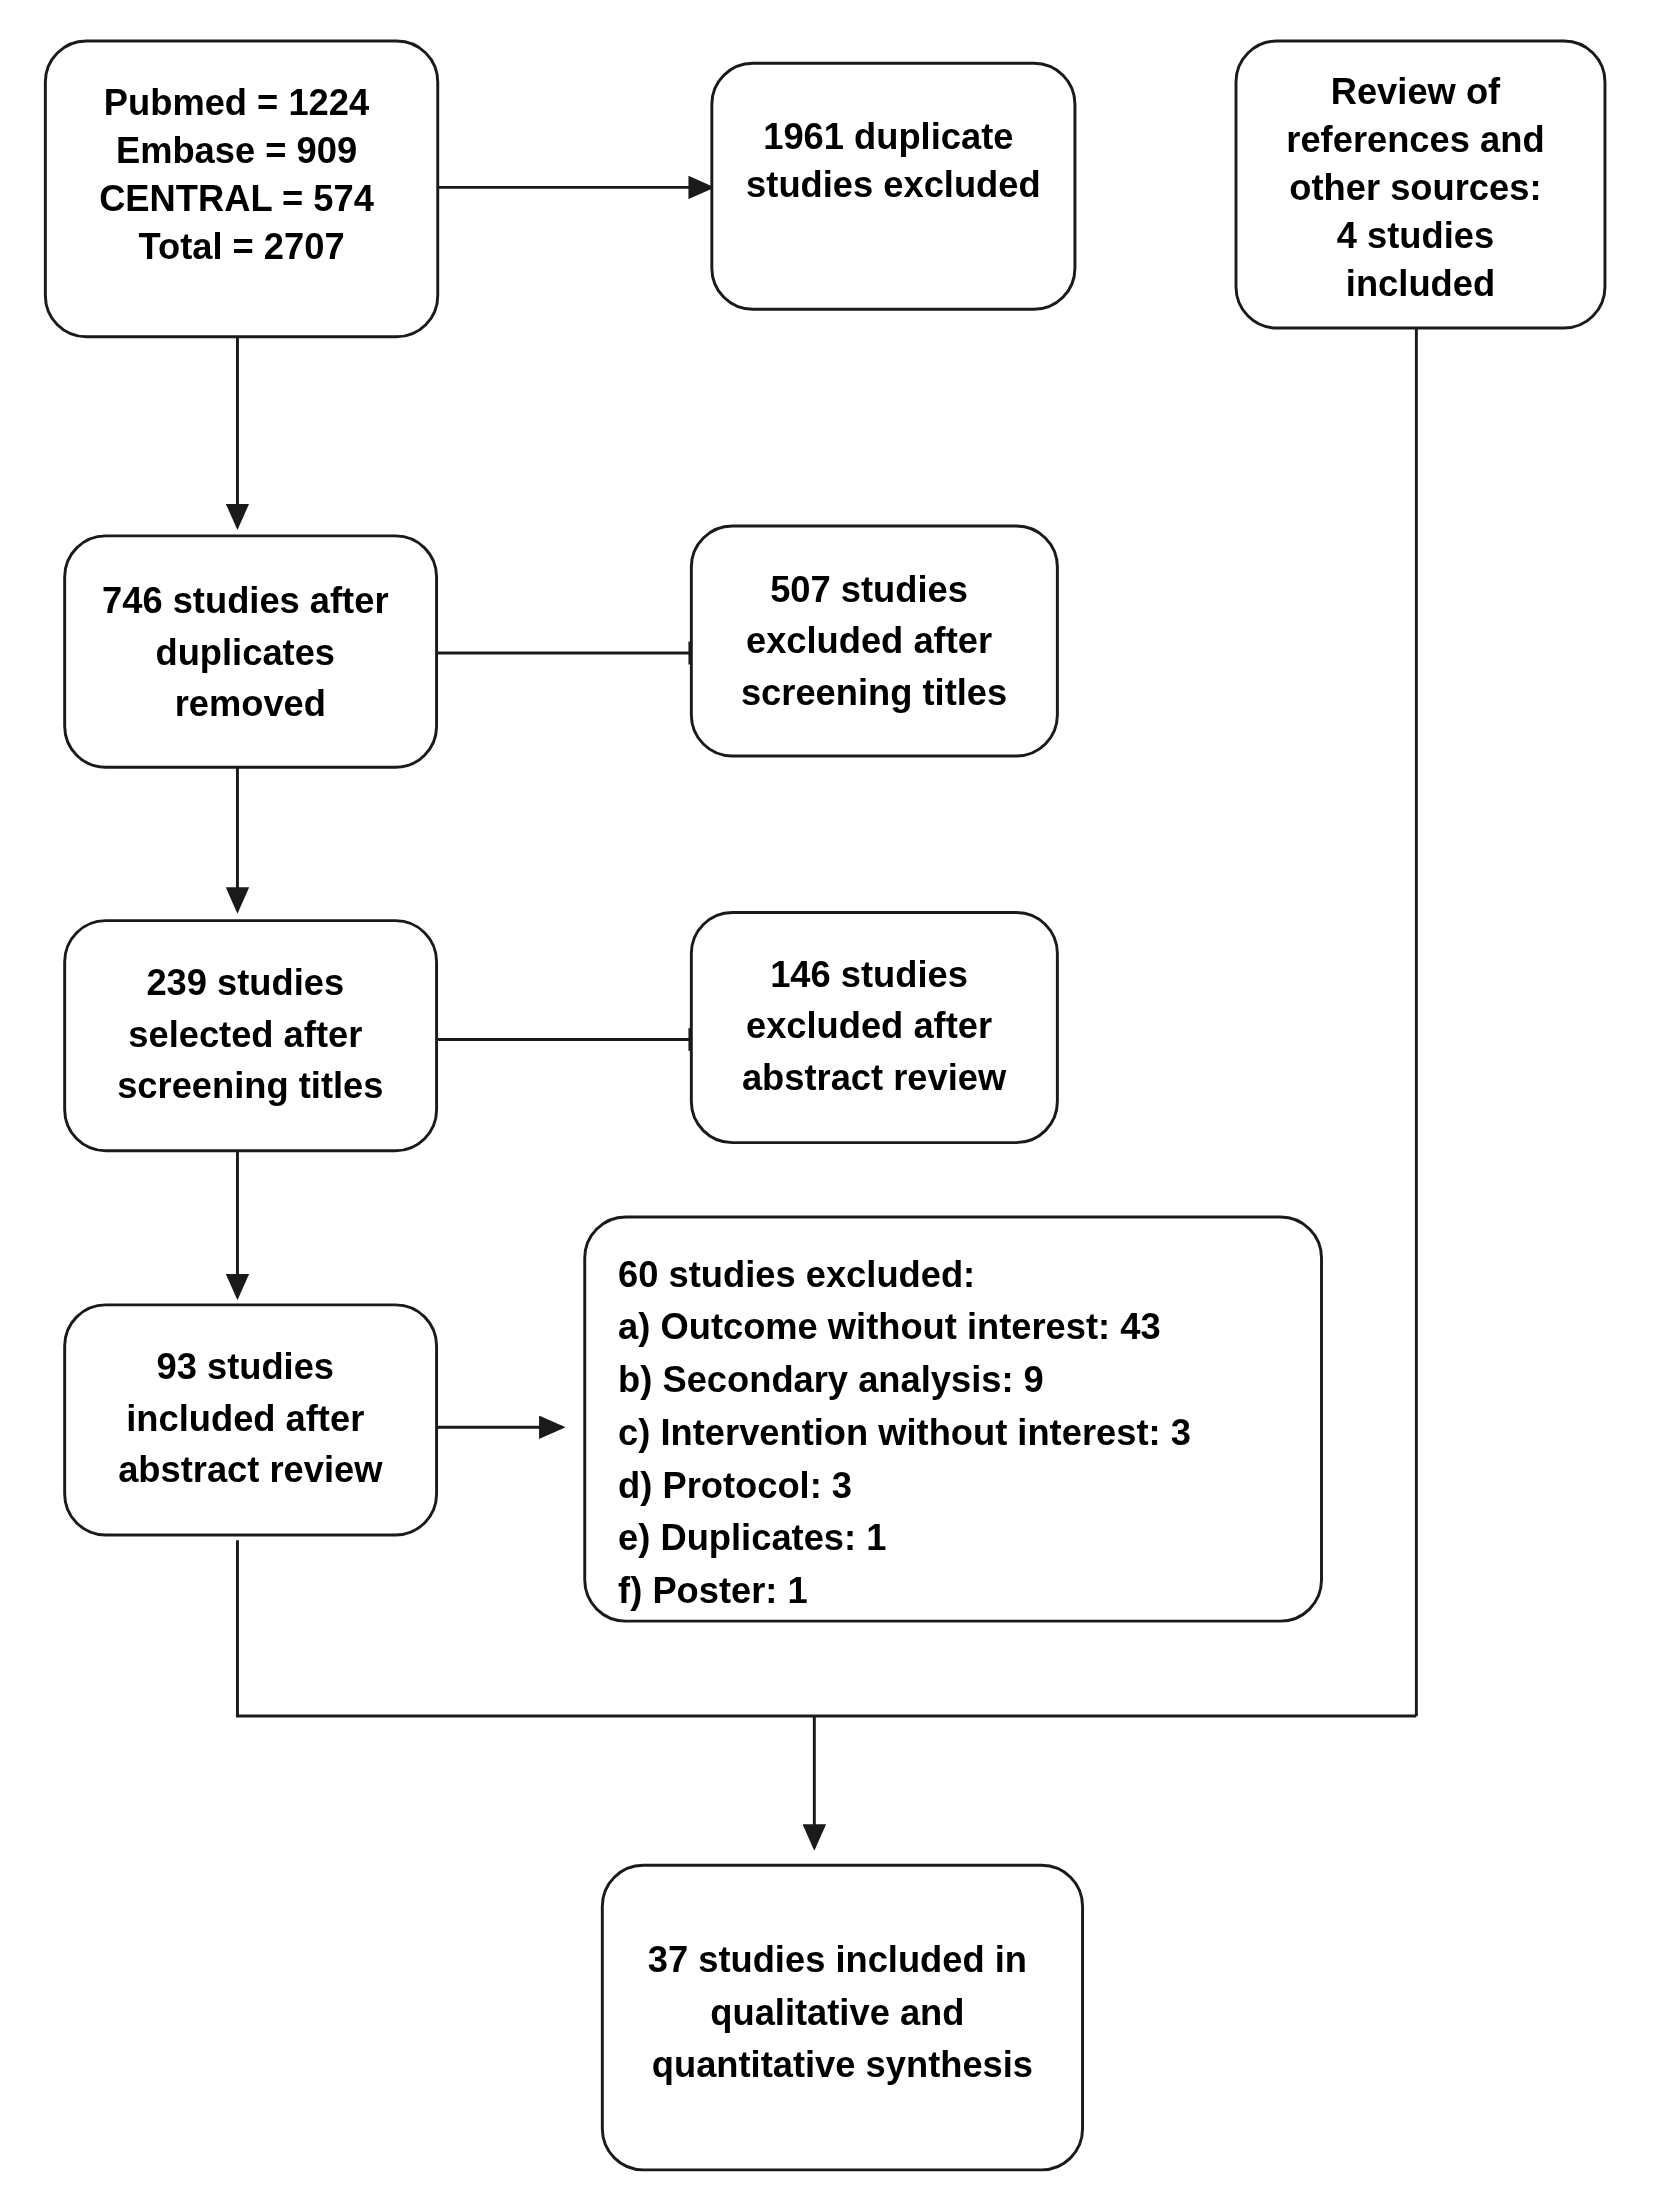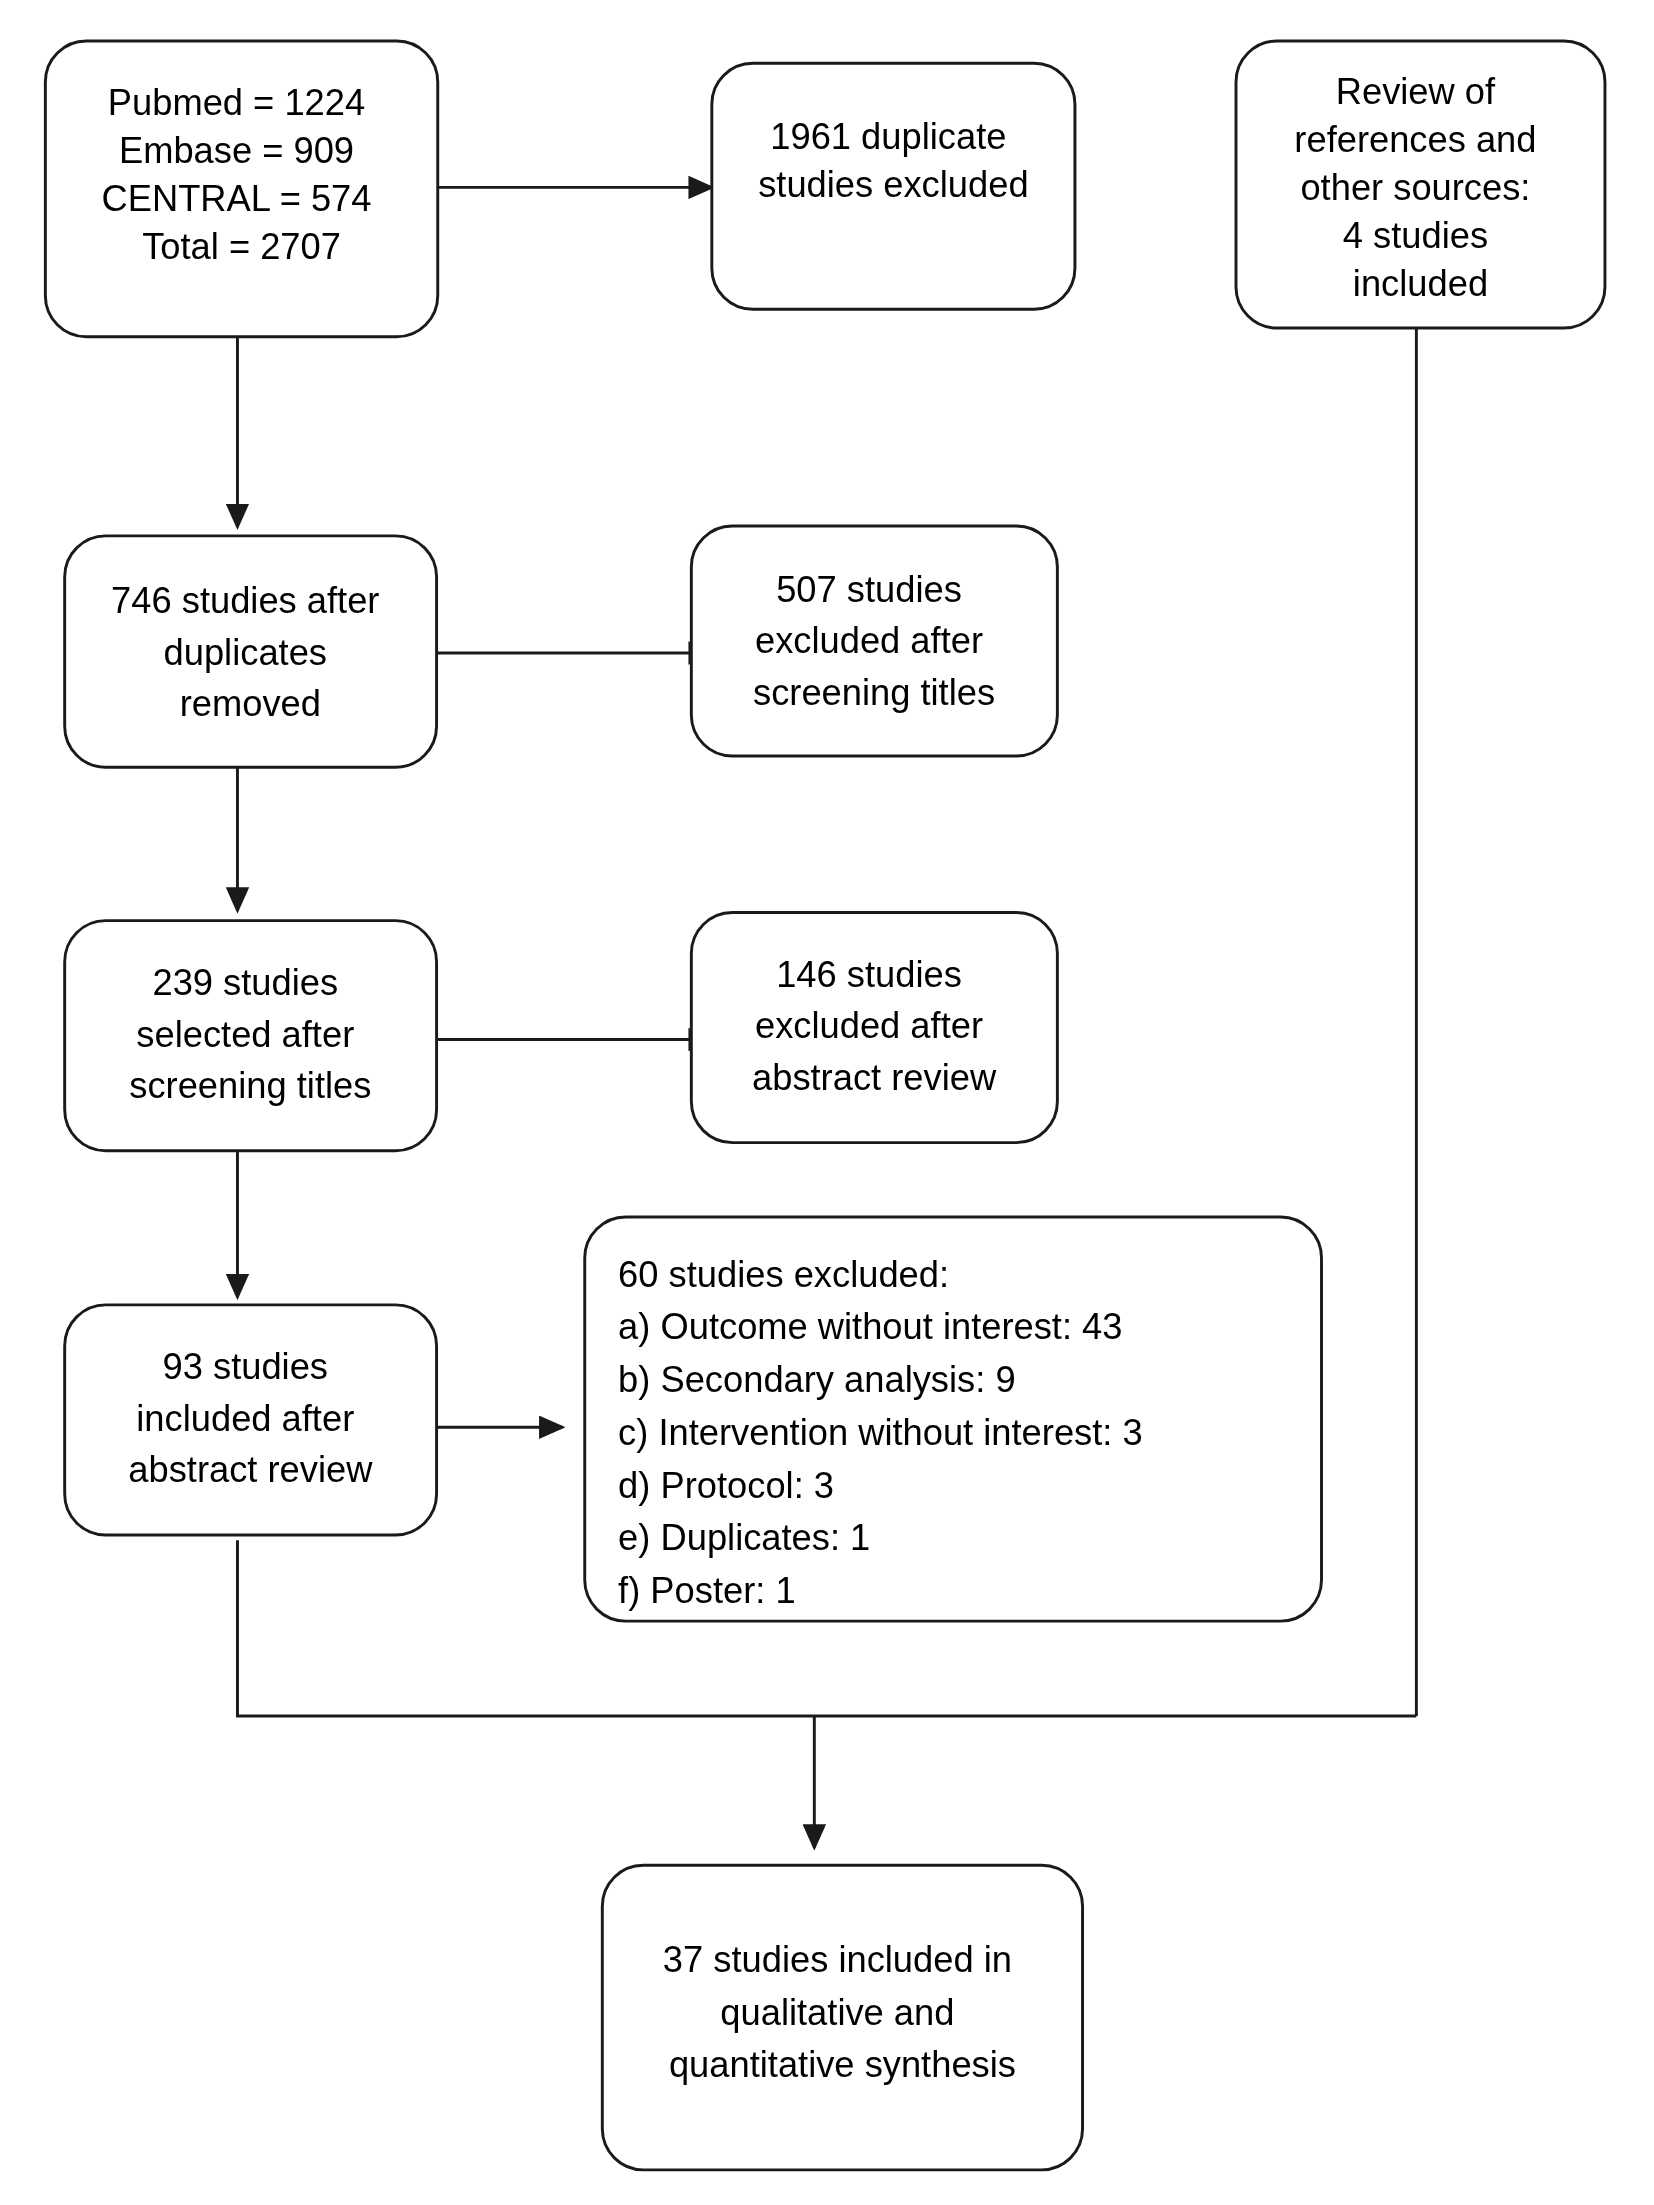--- a/index.html
+++ b/index.html
@@ -10,20 +10,21 @@
   }
   body {
     font-family: "Liberation Sans", sans-serif;
   }
   #diagram-root {
     position: relative;
     width: 1655px;
     height: 2205px;
     background: #ffffff;
     overflow: hidden;
+    font-weight: bold;
   }
   svg#flow-svg {
     position: absolute;
     top: 0;
     left: 0;
     width: 1655px;
     height: 2205px;
     display: block;
   }
   .node-box {

